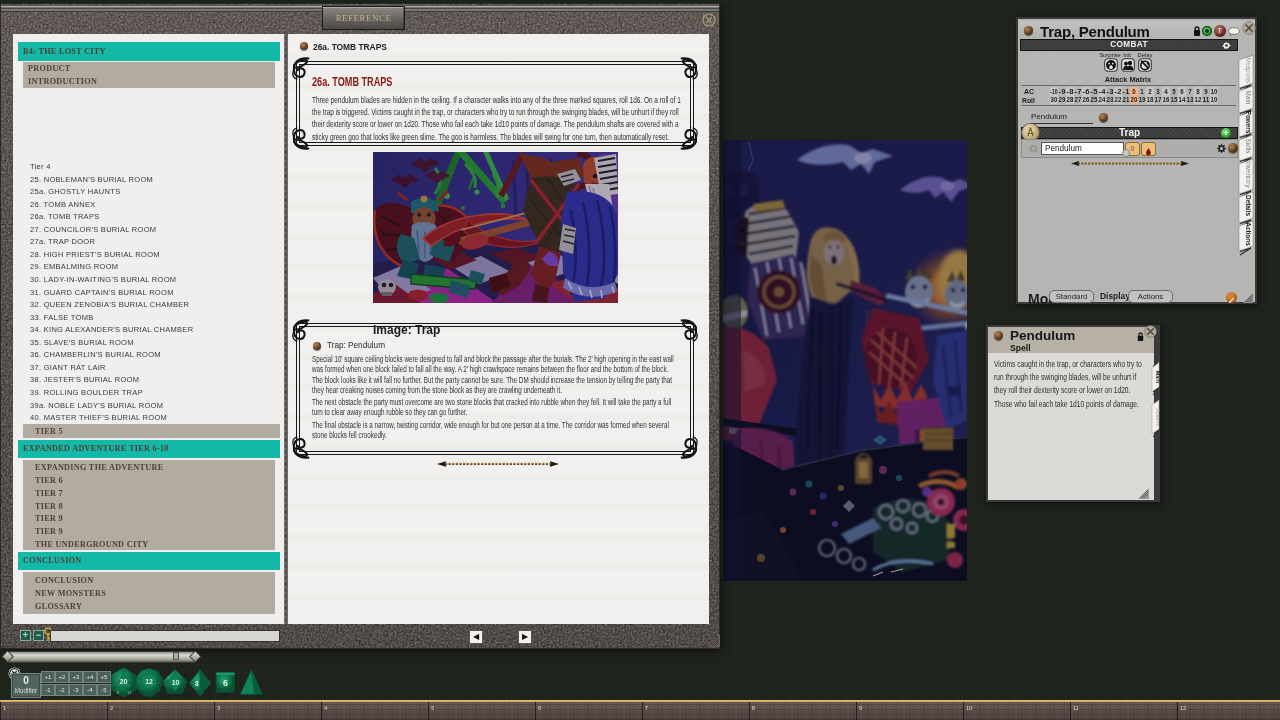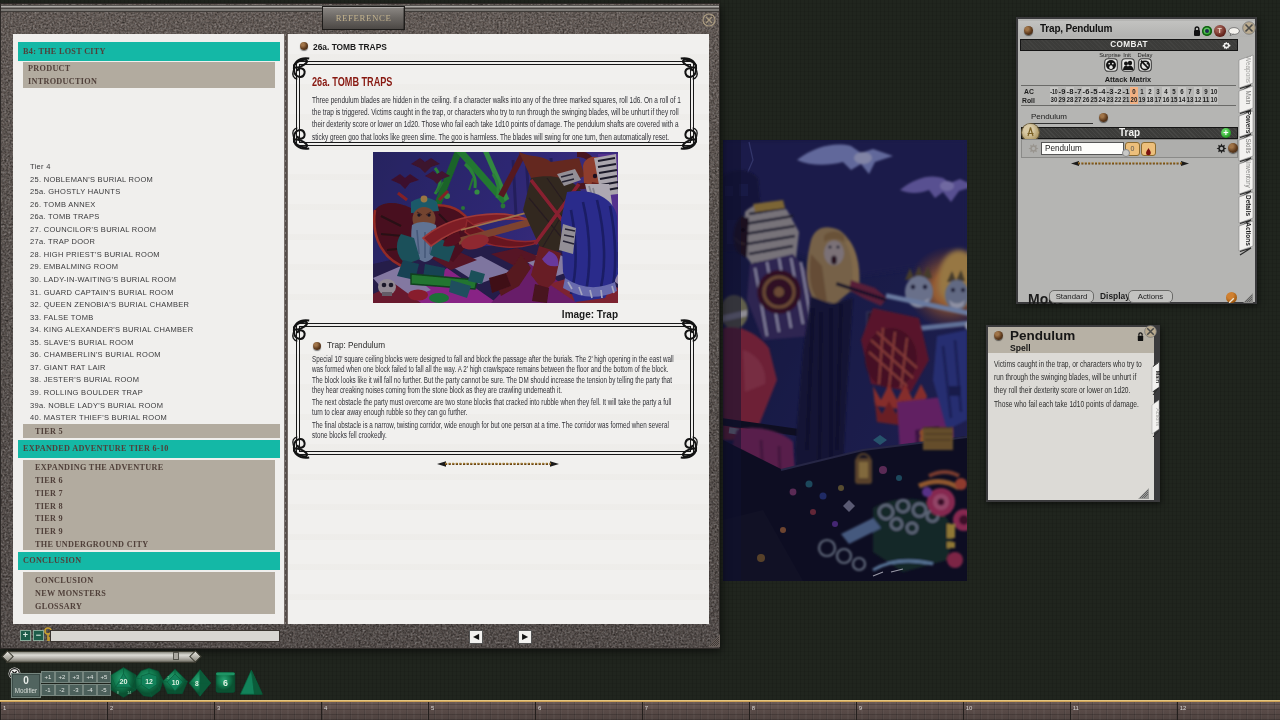--- a/index.html
+++ b/index.html
@@ -503,21 +503,21 @@
 </g>
 
 <g filter="url(#ts)">
 <ellipse cx="14" cy="135" rx="9" ry="8" fill="#c4bcb4"></ellipse>
 <circle cx="11" cy="133" r="2.3" fill="#1c1c1c"></circle>
             <circle cx="18" cy="133" r="2.3" fill="#1c1c1c"></circle>
 <path d="M9,140 h10 v4 h-10 Z" fill="#847c74"></path>
 </g>
 <rect width="245" height="151" fill="#191348" opacity="0.30"></rect>
 </svg>
-      <div style="position:absolute;left:85px;top:275px;width:245px;text-align:right;font-size:10px;font-weight:bold;color:#1a1a1a">Image: Trap</div>
+      <div style="position:absolute;left:85px;top:289px;width:245px;text-align:left;font-size:12px;font-weight:bold;color:#1a1a1a">Image: Trap</div>
       <div class="frame" style="left:8px;top:289px;width:398px;height:132px">
   <div class="fr-outer"></div>
           <div class="fr-inner"></div>
           <svg class="fl" width="19" height="24" viewBox="0 0 24 30" style="left:-5px;top:-5px;transform:none">
 <g fill="none" stroke="#131313">
 <path d="M23,3 C10,1 2,8 4,19 C5,27 15,29 17,22 C19,15 9,13 8,19" stroke-width="2.6"></path>
 <ellipse cx="12" cy="9.5" rx="9" ry="3.4" transform="rotate(-25 12 9.5)" stroke-width="2.4"></ellipse>
 <path d="M3,18 C1,24 3,28 8,29" stroke-width="1.6"></path>
 </g>
           </svg>
@@ -567,21 +567,21 @@
       </svg>
     <div id="searchbox"></div>
     <div class="navbtn" style="left:468px">◀</div>
     <div class="navbtn" style="left:517px">▶</div>
   </div>
 
   <div id="combatwin" class="abs" style="left:1016px;top:17px;width:241px;height:287px;background:#39393b;box-shadow:1px 2px 6px rgba(0,0,0,.55)">
     <div style="position:absolute;left:2px;top:2px;width:237px;height:283px;background:#b5b5b3"></div>
     <div style="position:absolute;left:3px;top:4px;width:236px;height:16px;background:linear-gradient(180deg,#c2c2c0,#b2b2b0)"></div>
     <div class="sphere" style="left:8px;top:9px;width:8.5px;height:8.5px"></div>
-    <div style="position:absolute;left:24px;top:6px;font-size:10px;font-weight:bold;color:#111;letter-spacing:-0.2px">Trap, Pendulum</div>
+    <div style="position:absolute;left:24px;top:6px;font-size:15px;font-weight:bold;color:#111;letter-spacing:-0.2px">Trap, Pendulum</div>
     <svg style="position:absolute;left:176px;top:9px" width="10" height="11" viewBox="0 0 10 11">
         <rect x="2" y="4" width="6" height="6" rx="1" fill="#111"></rect>
         <path d="M3.2,4 V2.8 a1.8,1.8 0 0 1 3.6,0 V4" fill="none" stroke="#111" stroke-width="1.4"></path>
       </svg>
     <div style="position:absolute;left:186px;top:9px;width:10px;height:10px;border-radius:50%;background:radial-gradient(circle at 40% 35%,#5cc75c 0 30%,#2a9b2a 60%,#157015 100%);box-shadow:inset 0 0 0 1.5px #0e5c0e"></div>
     <div style="position:absolute;left:189px;top:12px;width:4px;height:4px;border-radius:50%;background:#202a50"></div>
     <div style="position:absolute;left:198px;top:8px;width:11.5px;height:11.5px;border-radius:50%;background:radial-gradient(circle at 38% 32%,#9b5a50 0 25%,#6b2a22 60%,#3c120e 100%);color:#e8d8c8;font-size:7px;font-weight:bold;text-align:center;line-height:11.5px">T</div>
     <svg style="position:absolute;left:212px;top:10px" width="12" height="9" viewBox="0 0 12 9">
         <ellipse cx="6" cy="4" rx="5.4" ry="3.4" fill="#f4f2ee" stroke="#555" stroke-width="0.7"></ellipse>
         <path d="M3,6.5 L2,8.5 L5.5,7" fill="#f4f2ee" stroke="#555" stroke-width="0.7"></path>

